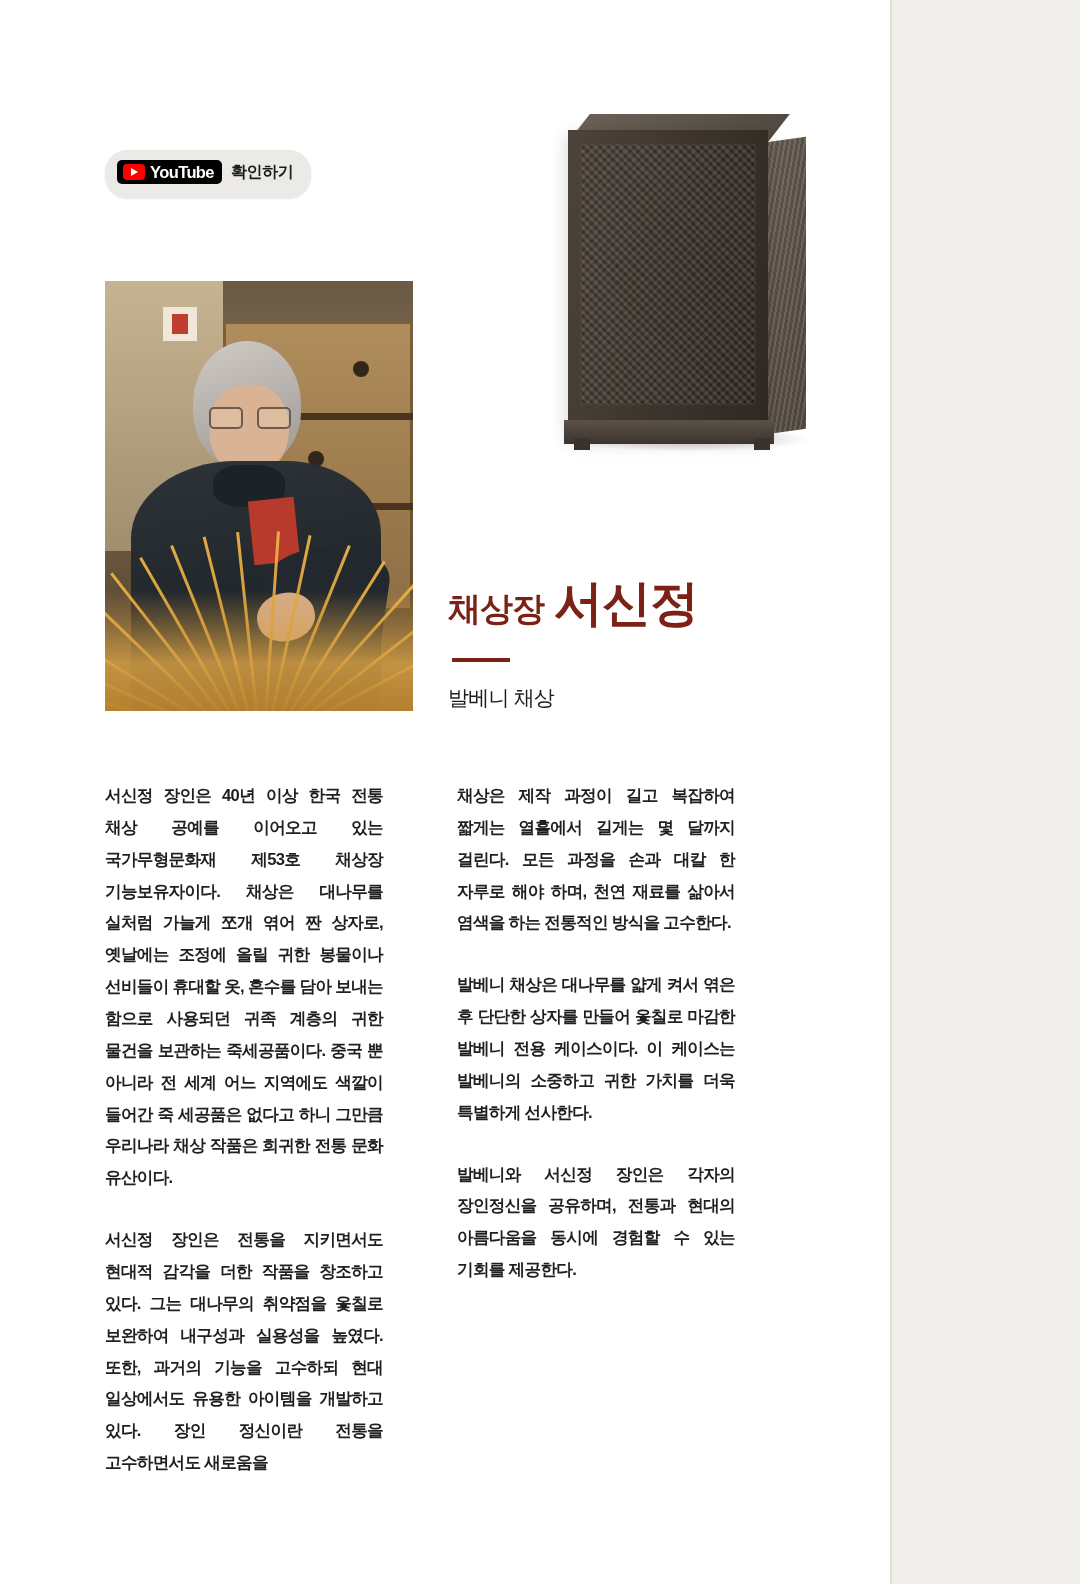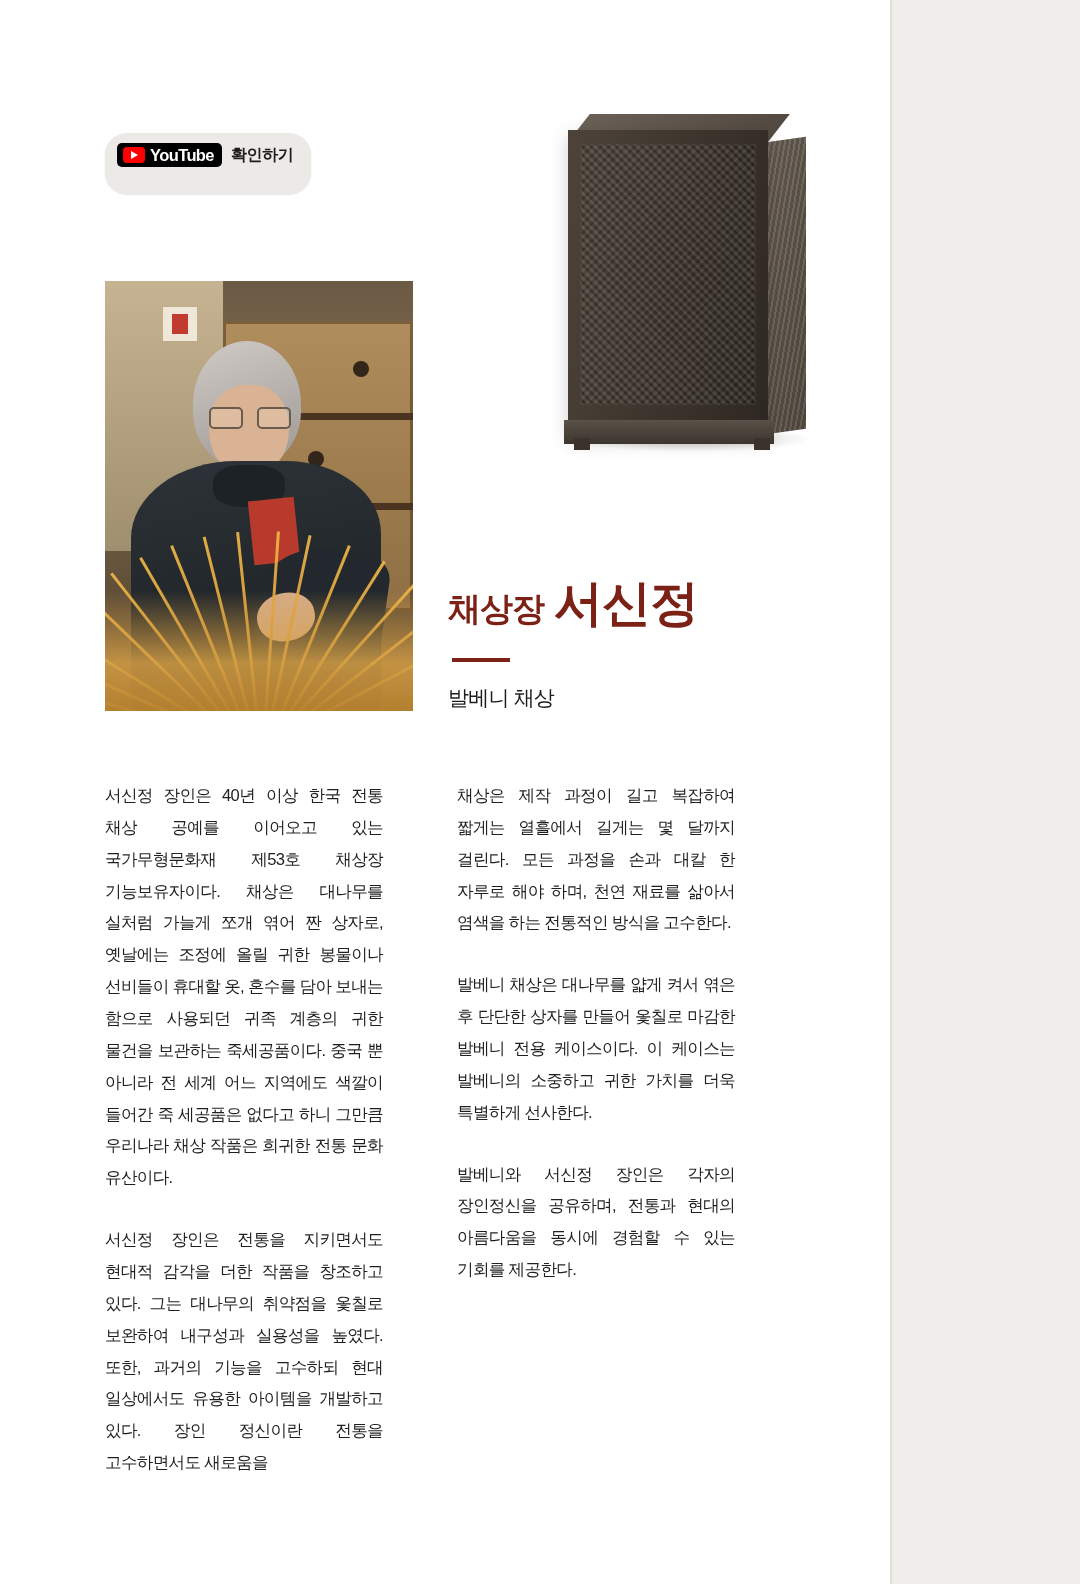--- a/index.html
+++ b/index.html
@@ -35,23 +35,23 @@
     top: 0;
     width: 3px;
     height: 1584px;
     background: linear-gradient(to right, #d8d6d0, #efeeea);
   }
 
   
   .yt-badge {
     position: absolute;
     left: 105px;
-    top: 133px;
+    top: 150px;
     height: 44px;
-    padding: 0 18px 17px 12px;
+    padding: 0 18px 4px 12px;
     background: #eceae6;
     border-radius: 22px;
     display: flex;
     align-items: center;
     gap: 9px;
     box-shadow: 0 1px 2px rgba(0,0,0,0.10);
   }
   .yt-logo {
     display: flex;
     align-items: center;
@@ -361,20 +361,21 @@
   }
 
   
   .body-cols {
     position: absolute;
     left: 105px;
     top: 780px;
     width: 630px;
     display: flex;
     gap: 74px;
+    font-weight: bold;
   }
   .col {
     width: 307px;
   }
   .col p {
     margin: 0 0 30px 0;
     font-size: 16.6px;
     line-height: 1.92;
     color: #1f1f1f;
     text-align: justify;

